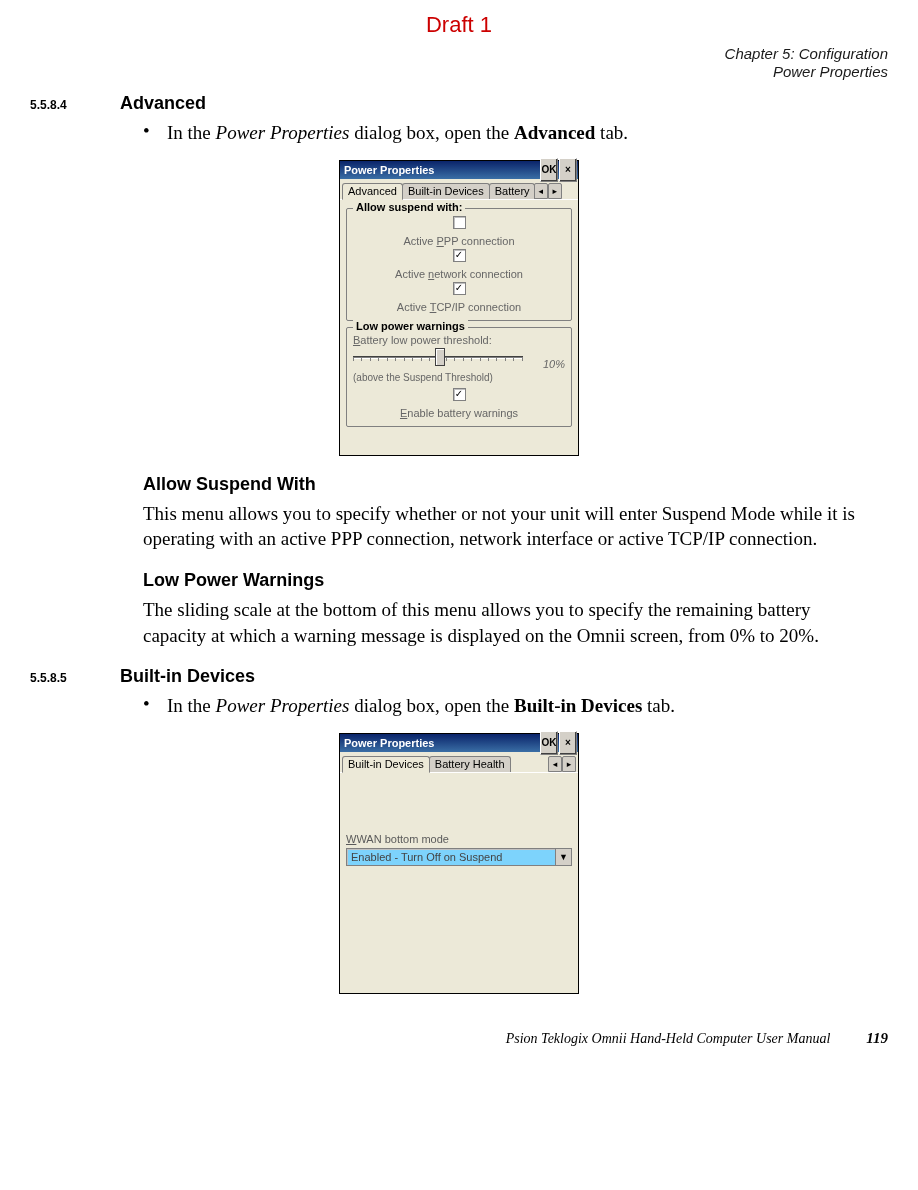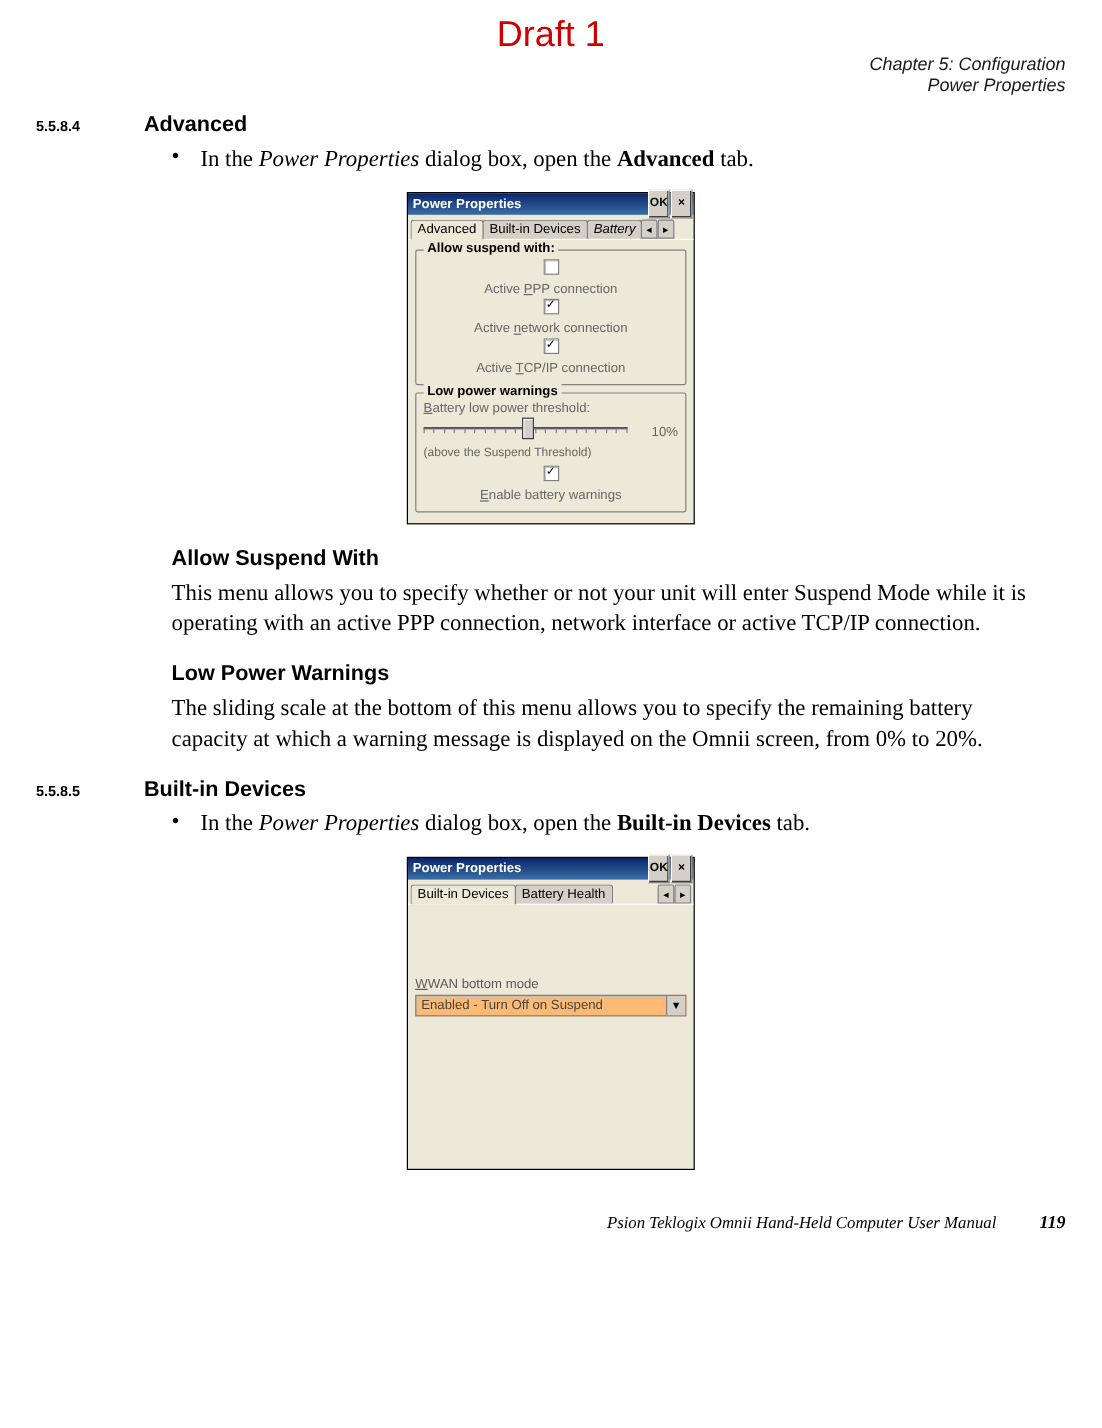--- a/index.html
+++ b/index.html
@@ -12,21 +12,21 @@
     color: #000;
     background: #fff;
     position: relative;
   }
   .draft {
     position: absolute;
     top: 12px;
     left: 50%;
     transform: translateX(-50%);
     font-family: Arial, sans-serif;
-    font-size: 30px;
+    font-size: 22px;
     color: #cc0000;
   }
   .chapter-hdr {
     text-align: right;
     font-style: italic;
     font-family: "Trebuchet MS", Verdana, sans-serif;
     font-size: 15px;
     line-height: 1.2;
     color: #1a1a1a;
     margin-top: 15px;
@@ -131,21 +131,21 @@
     width: 14px;
     height: 16px;
     background: #d4d0c8;
     border: 1px solid #808080;
     border-radius: 2px 2px 0 0;
     display: flex;
     align-items: center;
     justify-content: center;
     font-size: 9px;
   }
-  .dlg-body { padding: 4px 6px 3px 6px; }
+  .dlg-body { padding: 4px 6px 22px 6px; }
 
   .groupbox {
     border: 1px solid #808080;
     border-radius: 2px;
     margin: 4px 0 6px 0;
     padding: 6px 6px 6px 6px;
     position: relative;
   }
   .group-legend {
     position: absolute;
@@ -179,23 +179,24 @@
   }
   .ul { text-decoration: underline; }
   .note-small {
     font-size: 10px;
     color: #666;
     text-align: left;
     margin-top: 2px;
   }
   .slider-wrap {
     display: flex;
-    align-items: center;
+    align-items: flex-end;
     gap: 20px;
     margin: 4px 0 2px 0;
+    font-style: italic;
   }
   .slider {
     flex: 1;
     height: 20px;
     position: relative;
   }
   .slider .track {
     height: 3px;
     background: #808080;
     margin-top: 6px;
@@ -225,21 +226,21 @@
   .slider-val { color: #666; font-size: 11px; }
 
   .builtin-body {
     min-height: 220px;
     padding-top: 60px;
   }
   .label-small { color: #5a5a5a; font-size: 11px; margin-bottom: 3px; }
   .combo {
     display: flex;
     align-items: stretch;
-    background: #fdba74;
+    background: #7dd3fc;
     border: 1px solid #808080;
     box-shadow: inset 1px 1px 0 #c0c0c0;
     height: 18px;
     width: 100%;
   }
   .combo .combo-text {
     flex: 1;
     padding: 2px 4px;
     font-size: 11px;
     color: #444;
@@ -296,21 +297,21 @@
   <div class="win">
     <div class="titlebar">
       <span>Power Properties</span>
       <span class="spacer"></span>
       <span class="tb-btn">OK</span>
       <span class="tb-btn">×</span>
     </div>
     <div class="tabstrip">
       <div class="tab active">Advanced</div>
       <div class="tab">Built-in Devices</div>
-      <div class="tab" style="max-width:46px; overflow:hidden;font-style:italic;">Battery</div>
+      <div class="tab" style="max-width:46px; overflow:hidden;">Battery</div>
       <div class="tabnav">◂</div>
       <div class="tabnav">▸</div>
     </div>
     <div class="dlg-body">
 
       <div class="groupbox">
         <div class="group-legend">Allow suspend with:</div>
         <div class="chk-row">
           <div class="chk"></div>
           <span><span>Active </span><span class="ul">P</span><span>PP connection</span></span>

